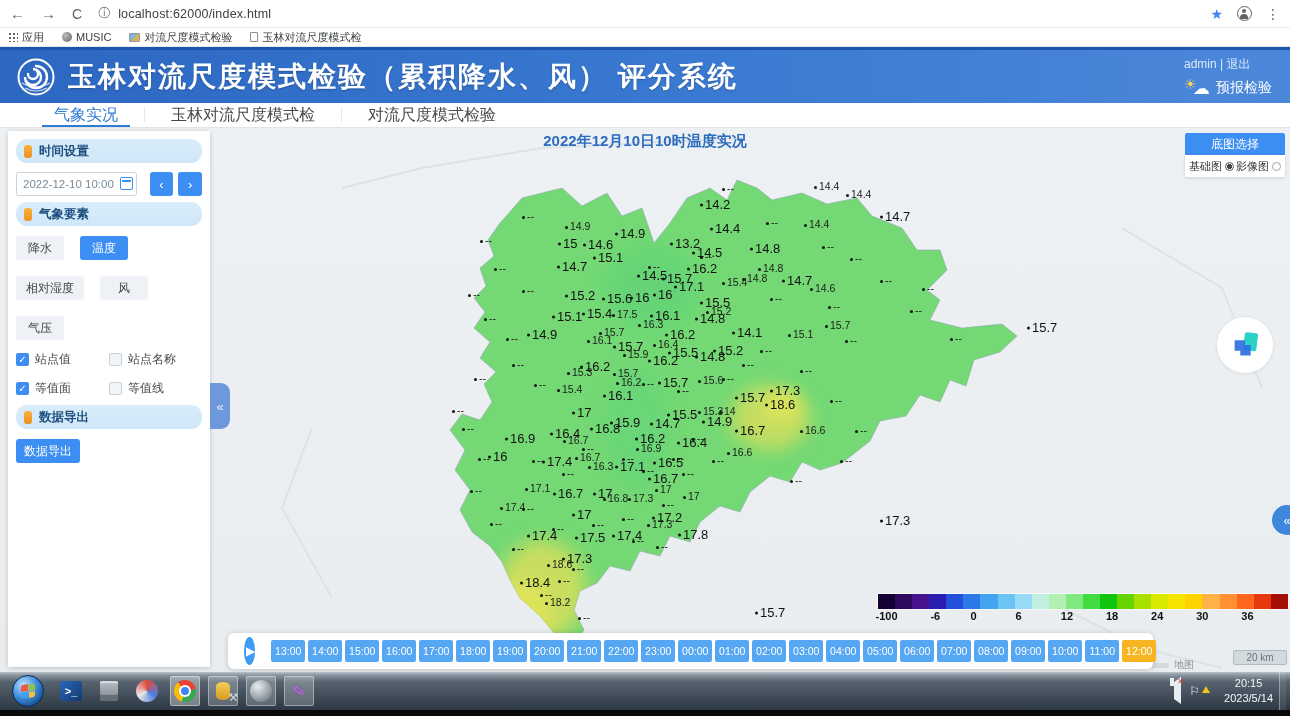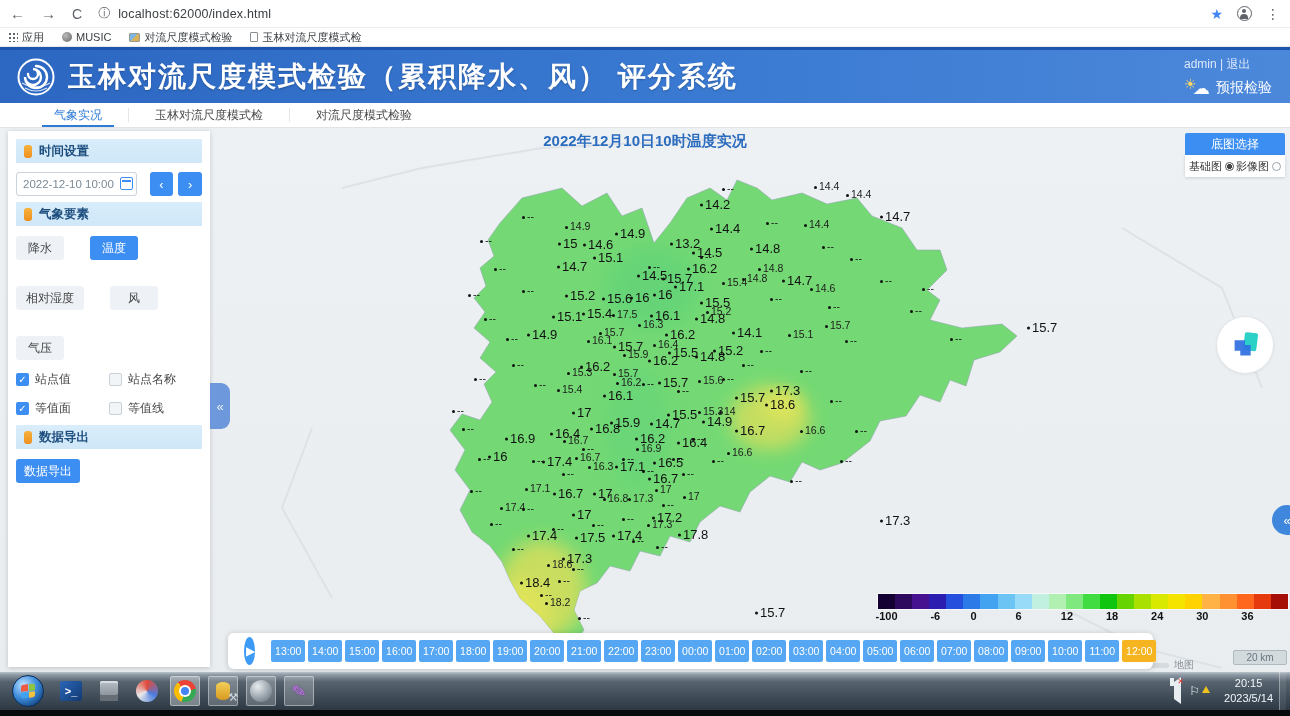--- a/index.html
+++ b/index.html
@@ -39,46 +39,46 @@
   .header-right{ position:absolute; right:18px; top:4px; text-align:left;}
   .user-row{ font-size:12px; color:#dcE9fb;}
   .user-row b{font-weight:normal;}
   .mode-row{ margin-top:6px; font-size:14px; color:#fff; display:flex; align-items:center; justify-content:flex-end;}
   .wx-ic{ position:relative; width:26px; height:18px; margin-right:6px;}
   .wx-ic .sun{ position:absolute; left:0; top:-3px; color:#ffd95e; font-size:14px;}
   .wx-ic .cloud{ position:absolute; right:0; top:-1px; color:#fff; font-size:17px;}
 
   
   .tab-bar{ height:25px; background:#fff; border-bottom:1px solid #e3e3e3; display:flex; align-items:stretch; padding-left:28px;}
-  .tab{ font-size:12px; color:#4a4a4a; padding:0 26px; display:flex; align-items:center; cursor:pointer; position:relative;}
+  .tab{ font-size:16px; color:#4a4a4a; padding:0 26px; display:flex; align-items:center; cursor:pointer; position:relative;}
   .tab.active{ color:#2e7cd5; }
   .tab.active:after{ content:""; position:absolute; left:14px; right:14px; bottom:0; height:2px; background:#2e7cd5;}
   .tab-sep{ width:1px; background:#e6e6e6; margin:5px 0;}
 
   
   .main{ position:relative; height:544px; background:linear-gradient(180deg,#eef1f4,#e9edf0); overflow:hidden;}
 
   
   .sidebar{ position:absolute; left:8px; top:3px; width:202px; height:536px; background:#fff;
     box-shadow:0 1px 5px rgba(0,0,0,.18); padding:8px; z-index:5;}
-  .panel-header{ height:24px; background:linear-gradient(180deg,#d9edfb,#cfe7f8); border-radius:1px;
+  .panel-header{ height:24px; background:linear-gradient(180deg,#d9edfb,#cfe7f8); border-radius:11px;
     display:flex; align-items:center; padding:0 8px; margin-top:6px;}
   .panel-header:first-child{margin-top:0;}
   .pen-ic{ width:8px; height:13px; border-radius:3px; background:linear-gradient(180deg,#f7b23c,#ef8f1f); margin-right:7px;}
   .panel-title{ font-size:12.5px; font-weight:bold; color:#1d4e7e;}
   .time-row{ display:flex; align-items:center; margin:9px 0 4px;}
   .date-input-wrap{ position:relative; width:122px; height:24px; margin-right:8px;}
   .date-input{ width:100%; height:100%; border:1px solid #ccd3da; border-radius:3px; font-size:11.5px;
     color:#7a8a97; padding:0 22px 0 6px; font-family:inherit;}
   .cal-ic{ position:absolute; right:4px; top:5px; width:13px; height:13px; border:1.5px solid #3d8ef2;
     border-radius:2px; }
   .cal-ic:before{content:"";position:absolute;left:1px;top:2px;right:1px;height:2px;background:#3d8ef2;}
   .step-btn{ width:24px; height:24px; background:#3d8ef2; color:#fff; border-radius:3px; font-size:13px;
     display:flex; align-items:center; justify-content:center; cursor:pointer; margin-left:5px;}
-  .ebtn-wrap{ display:flex; flex-wrap:wrap; gap:26px; margin:10px 0 6px;}
+  .ebtn-wrap{ display:flex; flex-wrap:wrap; gap:16px; margin:10px 0 6px;}
   .ebtn{ min-width:48px; height:24px; padding:0 10px; background:#eef2f7; border-radius:3px; color:#444;
     font-size:12px; display:flex; align-items:center; justify-content:center; cursor:pointer;}
   .ebtn.active{ background:#3d8ef2; color:#fff;}
   .chk-grid{ display:grid; grid-template-columns:1fr 1fr; row-gap:12px; margin:11px 0 8px;}
   .chk-item{ display:flex; align-items:center; cursor:pointer;}
   .chk-box{ width:13px; height:13px; border-radius:2px; margin-right:6px; font-size:10px; line-height:13px;
     text-align:center; color:#fff;}
   .chk-box.on{ background:#3d8ef2;}
   .chk-box.off{ background:#f2f5f8; border:1px solid #c8d0d8;}
   .chk-lbl{ font-size:12px; color:#444;}

